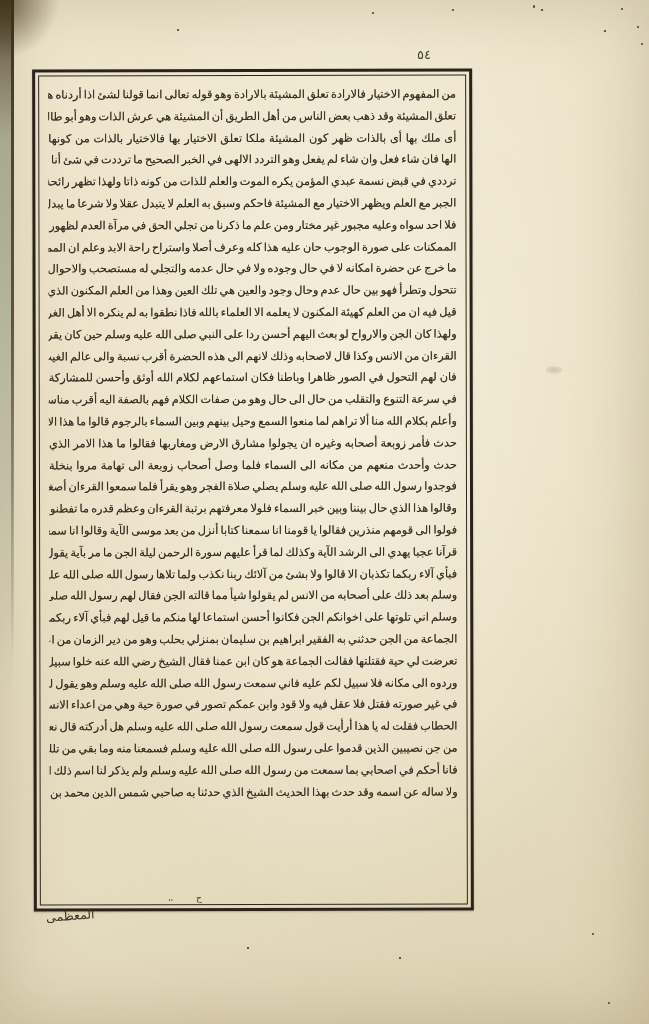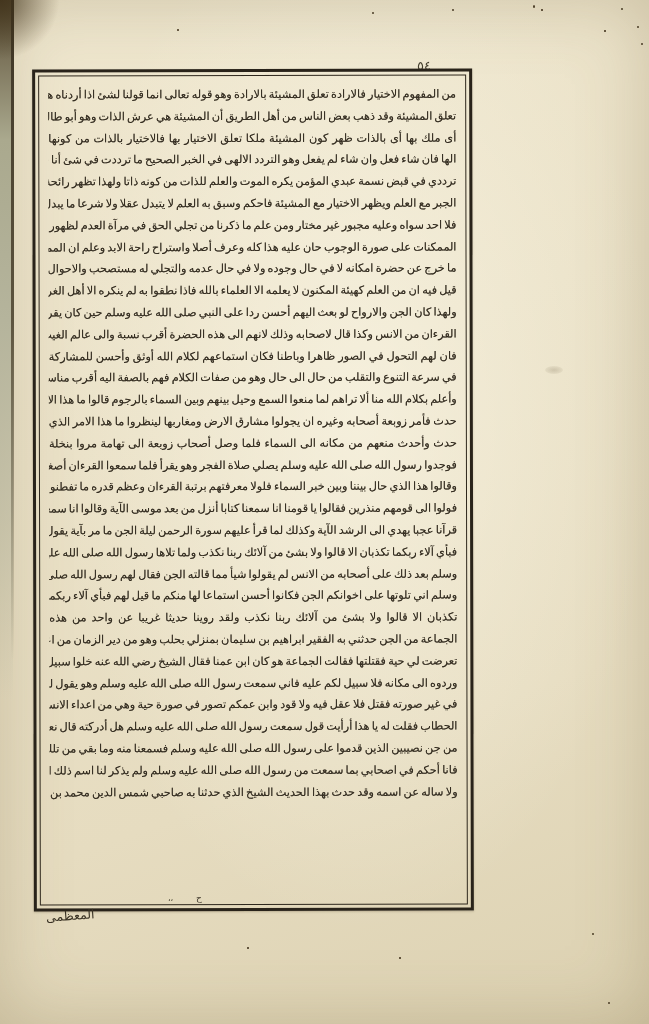--- a/index.html
+++ b/index.html
@@ -27,21 +27,21 @@
     position:absolute;left:11px;top:0;width:3px;height:680px;
     background:linear-gradient(to bottom,
       #3a3120 0px,#4a4230 120px,#5c543e 320px,
       rgba(92,84,62,0.4) 520px,rgba(92,84,62,0) 660px);
   }
   .corner-shadow{
     position:absolute;left:0;top:0;width:60px;height:60px;
     background:radial-gradient(circle at 0 0,rgba(62,48,24,0.75) 0%,rgba(62,48,24,0) 70%);
   }
   .page-number{
-    position:absolute;left:417px;top:58px;
+    position:absolute;left:417px;top:47px;
     font-size:13px;color:#46402f;letter-spacing:4px;
     direction:rtl;
   }
   
   .frame{
     position:absolute;left:33px;top:69px;width:440px;height:842px;
     border:3px solid #29231a;box-sizing:border-box;
     transform:rotate(-0.12deg);
     box-shadow:0 1px 2px rgba(70,55,30,0.25);
   }
@@ -97,36 +97,36 @@
   <div class="frame-inner" id="text-body">
       <div class="text-line" dir="rtl">من المفهوم الاختيار فالارادة تعلق المشيئة بالارادة وهو قوله تعالى انما قولنا لشئ اذا أردناه هذا</div>
       <div class="text-line" dir="rtl">تعلق المشيئة وقد ذهب بعض الناس من أهل الطريق أن المشيئة هي عرش الذات وهو أبو طالب</div>
       <div class="text-line" dir="rtl">أى ملك بها أى بالذات ظهر كون المشيئة ملكا تعلق الاختيار بها فالاختيار بالذات من كونها</div>
       <div class="text-line" dir="rtl">الها فان شاء فعل وان شاء لم يفعل وهو التردد الالهى في الخبر الصحيح ما ترددت في شئ أنا فاعله</div>
       <div class="text-line" dir="rtl">ترددي في قبض نسمة عبدي المؤمن يكره الموت والعلم للذات من كونه ذاتا ولهذا تظهر رائحة</div>
       <div class="text-line" dir="rtl">الجبر مع العلم ويظهر الاختيار مع المشيئة فاحكم وسبق به العلم لا يتبدل عقلا ولا شرعا ما يبدل القول</div>
       <div class="text-line" dir="rtl">فلا احد سواه وعليه مجبور غير مختار ومن علم ما ذكرنا من تجلي الحق في مرآة العدم لظهور صور أعيان</div>
       <div class="text-line" dir="rtl">الممكنات على صورة الوجوب حان عليه هذا كله وعرف أصلا واستراح راحة الابد وعلم ان الممكن</div>
       <div class="text-line" dir="rtl">ما خرج عن حضرة امكانه لا في حال وجوده ولا في حال عدمه والتجلي له مستصحب والاحوال عليه</div>
+      <div class="text-line" dir="rtl">تتحول وتطرأ فهو بين حال عدم وحال وجود والعين هي تلك العين وهذا من العلم المكنون الذي</div>
       <div class="text-line" dir="rtl">قيل فيه ان من العلم كهيئة المكنون لا يعلمه الا العلماء بالله فاذا نطقوا به لم ينكره الا أهل الغرة بالله</div>
       <div class="text-line" dir="rtl">ولهذا كان الجن والارواح لو بعث اليهم أحسن ردا على النبي صلى الله عليه وسلم حين كان يقرأ عليهم</div>
       <div class="text-line" dir="rtl">القرءان من الانس وكذا قال لاصحابه وذلك لانهم الى هذه الحضرة أقرب نسبة والى عالم الغيب</div>
       <div class="text-line" dir="rtl">فان لهم التحول في الصور ظاهرا وباطنا فكان استماعهم لكلام الله أوثق وأحسن للمشاركة</div>
       <div class="text-line" dir="rtl">في سرعة التنوع والتقلب من حال الى حال وهو من صفات الكلام فهم بالصفة اليه أقرب مناسبة</div>
       <div class="text-line" dir="rtl">وأعلم بكلام الله منا ألا تراهم لما منعوا السمع وحيل بينهم وبين السماء بالرجوم قالوا ما هذا الا لامر</div>
-      <div class="text-line" dir="rtl">حدث فأمر زوبعة أصحابه وغيره ان يجولوا مشارق الارض ومغاربها لينظروا ما هذا الامر الذي</div>
+      <div class="text-line" dir="rtl">حدث فأمر زوبعة أصحابه وغيره ان يجولوا مشارق الارض ومغاربها فقالوا ما هذا الامر الذي</div>
       <div class="text-line" dir="rtl">حدث وأحدث منعهم من مكانه الى السماء فلما وصل أصحاب زوبعة الى تهامة مروا بنخلة</div>
       <div class="text-line" dir="rtl">فوجدوا رسول الله صلى الله عليه وسلم يصلي صلاة الفجر وهو يقرأ فلما سمعوا القرءان أصغوا اليه</div>
       <div class="text-line" dir="rtl">وقالوا هذا الذي حال بيننا وبين خبر السماء فلولا معرفتهم برتبة القرءان وعظم قدره ما تفطنوا لذلك</div>
       <div class="text-line" dir="rtl">فولوا الى قومهم منذرين فقالوا يا قومنا انا سمعنا كتابا أنزل من بعد موسى الآية وقالوا انا سمعنا</div>
       <div class="text-line" dir="rtl">قرآنا عجبا يهدي الى الرشد الآية وكذلك لما قرأ عليهم سورة الرحمن ليلة الجن ما مر بآية يقول فيها</div>
       <div class="text-line" dir="rtl">فبأي آلاء ربكما تكذبان الا قالوا ولا بشئ من آلائك ربنا نكذب ولما تلاها رسول الله صلى الله عليه</div>
       <div class="text-line" dir="rtl">وسلم بعد ذلك على أصحابه من الانس لم يقولوا شيأ مما قالته الجن فقال لهم رسول الله صلى الله عليه</div>
       <div class="text-line" dir="rtl">وسلم اني تلوتها على اخوانكم الجن فكانوا أحسن استماعا لها منكم ما قيل لهم فبأي آلاء ربكما</div>
-      <div class="text-line" dir="rtl">تكذبان الا قالوا ولا بشئ من آلائك ربنا نكذب ولقد روينا حديثا غريبا عن واحد من هذه</div>
       <div class="text-line" dir="rtl">الجماعة من الجن حدثني به الفقير ابراهيم بن سليمان بمنزلي بحلب وهو من دير الزمان من اعمال</div>
       <div class="text-line" dir="rtl">تعرضت لي حية فقتلتها فقالت الجماعة هو كان ابن عمنا فقال الشيخ رضي الله عنه خلوا سبيل الرجل</div>
       <div class="text-line" dir="rtl">وردوه الى مكانه فلا سبيل لكم عليه فاني سمعت رسول الله صلى الله عليه وسلم وهو يقول لنا من تصور</div>
       <div class="text-line" dir="rtl">في غير صورته فقتل فلا عقل فيه ولا قود وابن عمكم تصور في صورة حية وهي من اعداء الانس قال</div>
       <div class="text-line" dir="rtl">الحطاب فقلت له يا هذا أرأيت قول سمعت رسول الله صلى الله عليه وسلم هل أدركته قال نعم أنا واحد</div>
       <div class="text-line" dir="rtl">من جن نصيبين الذين قدموا على رسول الله صلى الله عليه وسلم فسمعنا منه وما بقي من تلك الجماعة غيري</div>
       <div class="text-line" dir="rtl">فانا أحكم في اصحابي بما سمعت من رسول الله صلى الله عليه وسلم ولم يذكر لنا اسم ذلك الرجل من الجن</div>
       <div class="text-line" dir="rtl">ولا ساله عن اسمه وقد حدث بهذا الحديث الشيخ الذي حدثنا به صاحبي شمس الدين محمد بن يرنقش</div>
     </div>
 </div>

